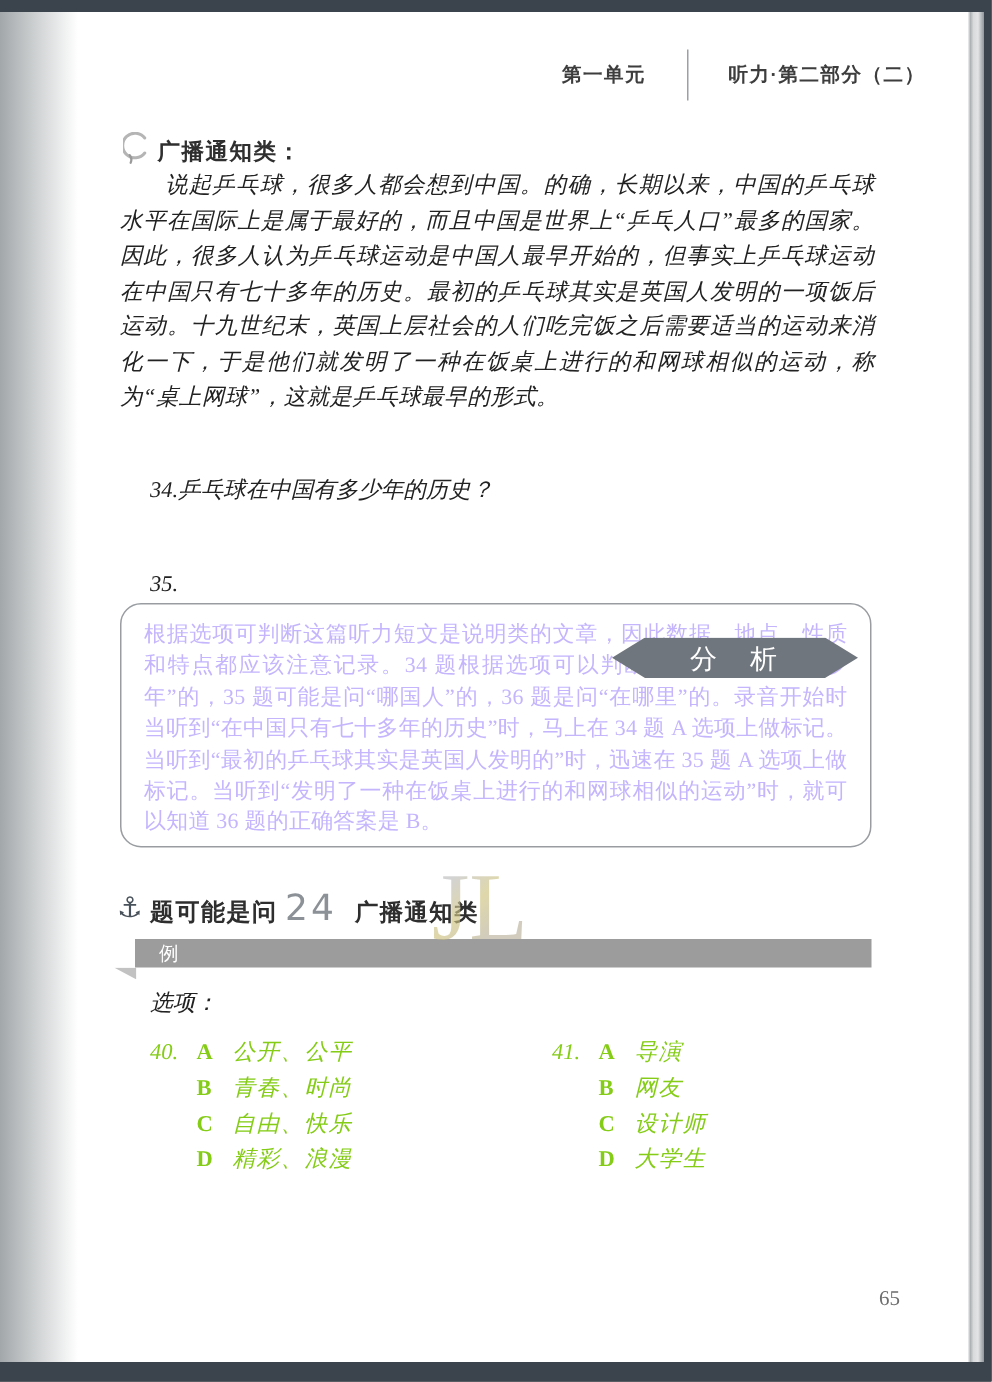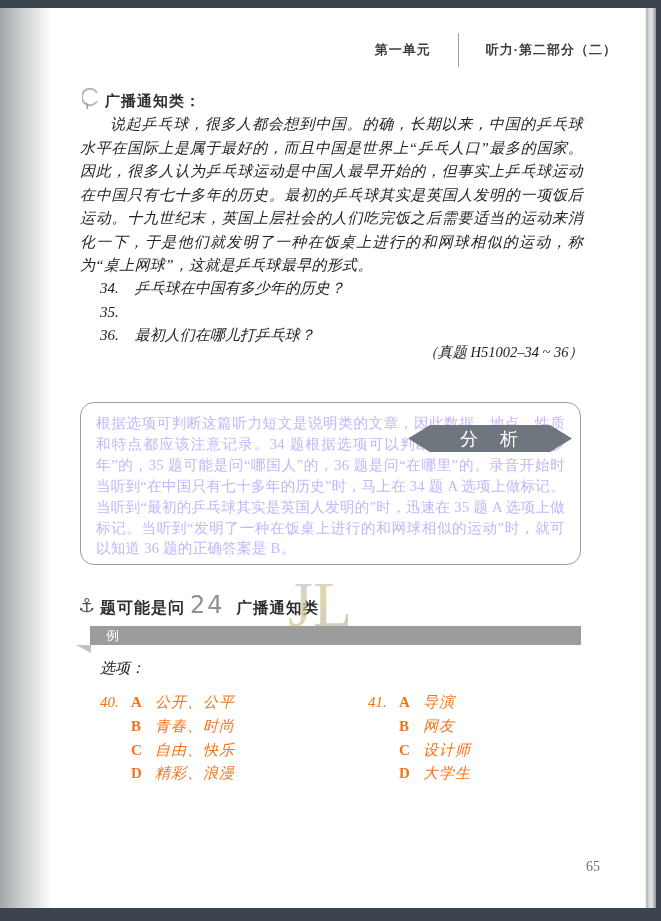--- a/index.html
+++ b/index.html
@@ -18,21 +18,21 @@
   .vdiv { width:1px; height:34px; background:#9aa0a4; }
 
   .listen-label-row { position:absolute; left:82px; top:88px; display:flex; align-items:center; gap:6px; }
   .listen-label { font-size:15px; font-weight:600; color:#2f2f2f; letter-spacing:1px; }
 
   .passage { position:absolute; left:80px; top:113px; width:503px; font-size:15px; line-height:23.5px;
            color:#222; text-align:justify; text-indent:2em; letter-spacing:0.3px; font-style:italic; }
 
   .questions { position:absolute; left:100px; top:277px; font-size:15px; line-height:23.5px;
            color:#222; font-style:italic; }
-  .q-row { display:flex; gap:16px; }
+  .q-row { display:flex; gap:0;margin-top:39px; }
   .source { position:absolute; left:80px; top:343px; width:503px; text-align:right; font-size:14.5px;
            color:#222; font-style:italic; }
 
   .analysis-box { position:absolute; left:80px; top:402px; width:501px; height:163px;
            border:1.5px solid #999da1; border-radius:14px; background:#fff; }
   .analysis-ribbon { position:absolute; left:408px; top:389px; width:164px; height:27px; background:#70767d;
            clip-path:polygon(0 50%, 22px 0, calc(100% - 22px) 0, 100% 50%, calc(100% - 22px) 100%, 22px 100%);
            display:flex; align-items:center; justify-content:center; color:#ffffff; font-size:18px;
            letter-spacing:2px; z-index:3;margin-top:36px; }
   .analysis-text { position:absolute; left:96px; top:413px; width:469px; font-size:14.6px; line-height:20.9px;
@@ -55,21 +55,21 @@
            clip-path:polygon(0 0, 100% 0, 100% 100%); }
 
   .watermark-monogram { position:absolute; left:288px; top:573px; font-size:64px; 
            background:linear-gradient(140deg,#bcbcbc 20%,#cfc37e 45%,#b9b19a 70%);
            -webkit-background-clip:text; background-clip:text; color:transparent; opacity:0.65; z-index:4;
            line-height:1; }
   .watermark-text { position:absolute; left:148px; top:652px; width:374px; text-align:center; font-size:27px;
            font-weight:700; color:#e4e4e0; letter-spacing:3px; text-shadow:0 0 1px #c6c6c2; z-index:2; }
 
   .options-label { position:absolute; left:100px; top:659px; font-size:15px; color:#222; font-style:italic; z-index:5; }
-  .opt-col { position:absolute; top:691px; font-size:15px; line-height:23.8px; color:#f97316; }
+  .opt-col { position:absolute; top:691px; font-size:15px; line-height:23.8px; color:#84cc16; }
   .col1 { left:100px; }
   .col2 { left:368px; }
   .opt-row { display:flex; }
   .opt-num { width:31px; font-style:italic; }
   .opt-letter { width:24px; font-weight:700; }
   .opt-text { font-style:italic; letter-spacing:1px; }
 
   .page-num { position:absolute; left:586px; top:859px; font-size:14px; color:#6e6e6e; }
 </style>
 </head>
@@ -105,21 +105,20 @@
     </div>
     <div class="q-row">
       <span>35.</span>
     </div>
     <div class="q-row">
       <span>36.</span>
       <span>最初人们在哪儿打乒乓球？</span>
     </div>
   </div>
 
-  <div class="source">（真题 H51002–34 ~ 36）</div>
 
   <div class="analysis-box"></div>
   <div class="analysis-ribbon">分　析</div>
   <div class="analysis-text">根据选项可判断这篇听力短文是说明类的文章，因此数据、地点、性质和特点都应该注意记录。34 题根据选项可以判断问题应该是问“多少年”的，35 题可能是问“哪国人”的，36 题是问“在哪里”的。录音开始时当听到“在中国只有七十多年的历史”时，马上在 34 题 A 选项上做标记。当听到“最初的乒乓球其实是英国人发明的”时，迅速在 35 题 A 选项上做标记。当听到“发明了一种在饭桌上进行的和网球相似的运动”时，就可以知道 36 题的正确答案是 B。</div>
 
   <div class="keypoint">
     <span class="anchor-icon">⚓</span>
     <span class="kp-label">题可能是问</span>
     <span class="kp-num">24</span>
     <span class="kp-title">广播通知类</span>

